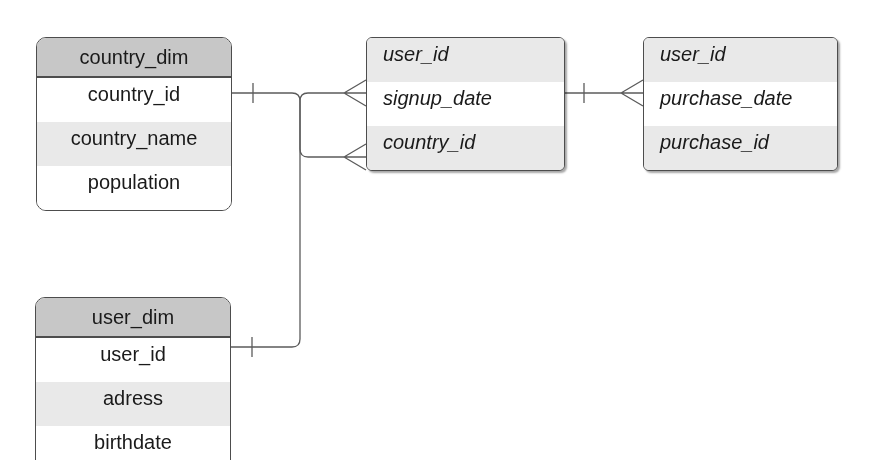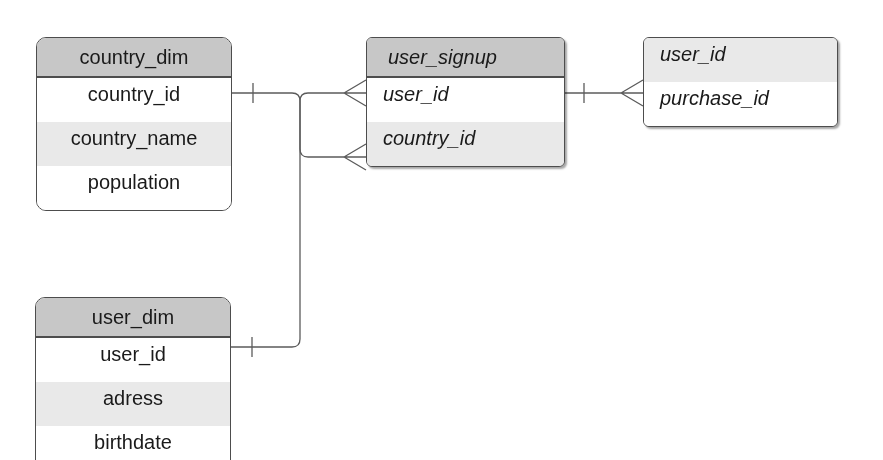--- a/index.html
+++ b/index.html
@@ -95,23 +95,24 @@
   </div>
 
   <div class="erd-table plain" style="left:35px; top:297px; width:196px;">
     <div class="th">user_dim</div>
     <div class="tr">user_id</div>
     <div class="tr">adress</div>
     <div class="tr">birthdate</div>
   </div>
 
   <div class="erd-table fancy" style="left:366px; top:37px; width:199px;">
-    <div class="th">user_signup</div>
     <div class="tr">user_id</div>
+    <div class="tr">signup_date</div>
     <div class="tr">country_id</div>
   </div>
 
   <div class="erd-table fancy" style="left:643px; top:37px; width:195px;">
     <div class="tr">user_id</div>
+    <div class="tr">purchase_date</div>
     <div class="tr">purchase_id</div>
   </div>
 
 </div>
 
 </body></html>

